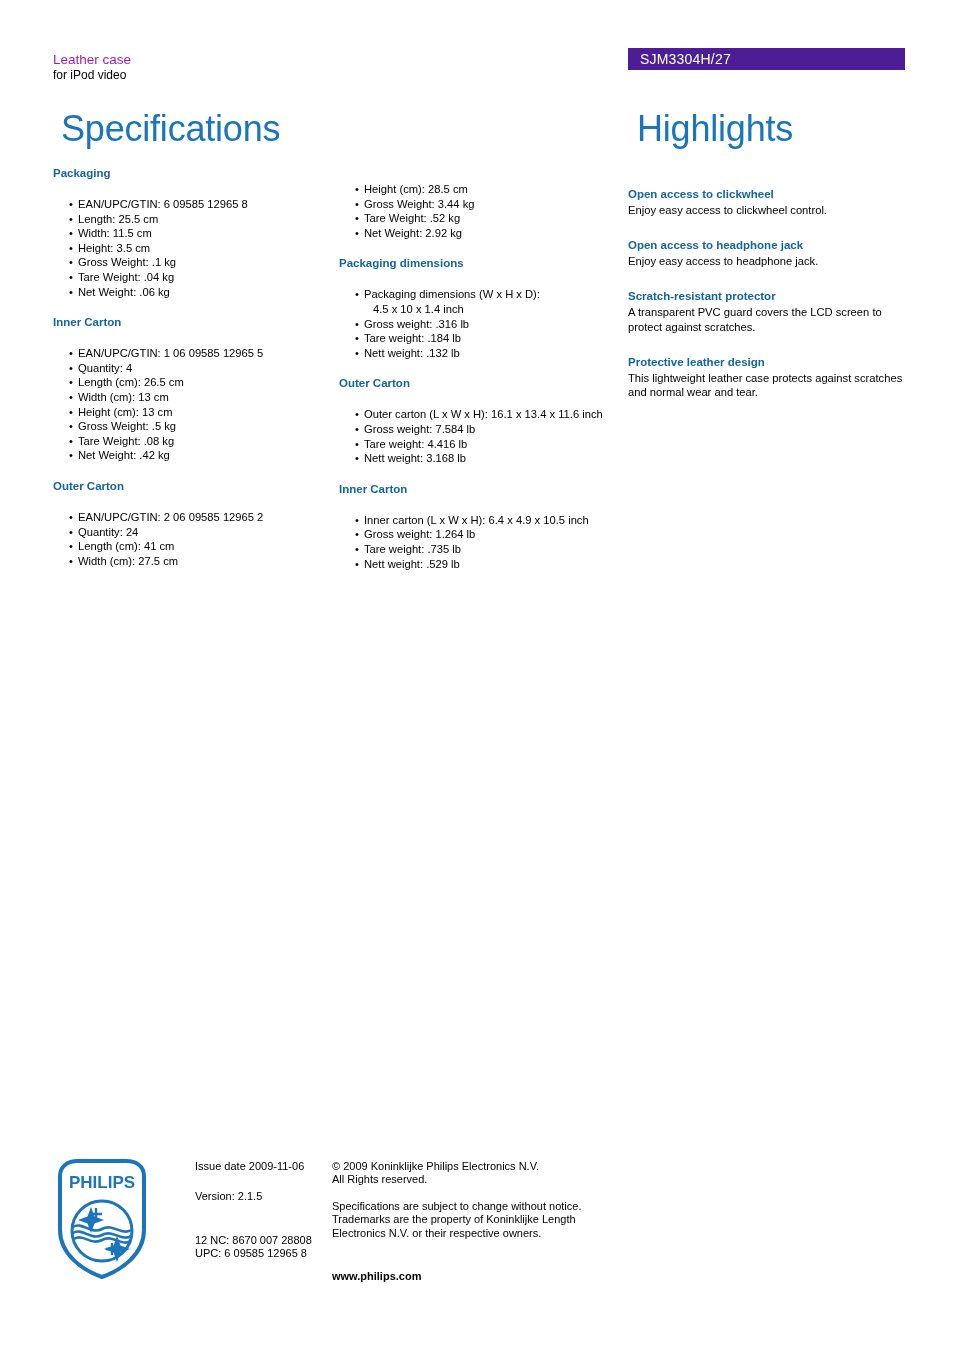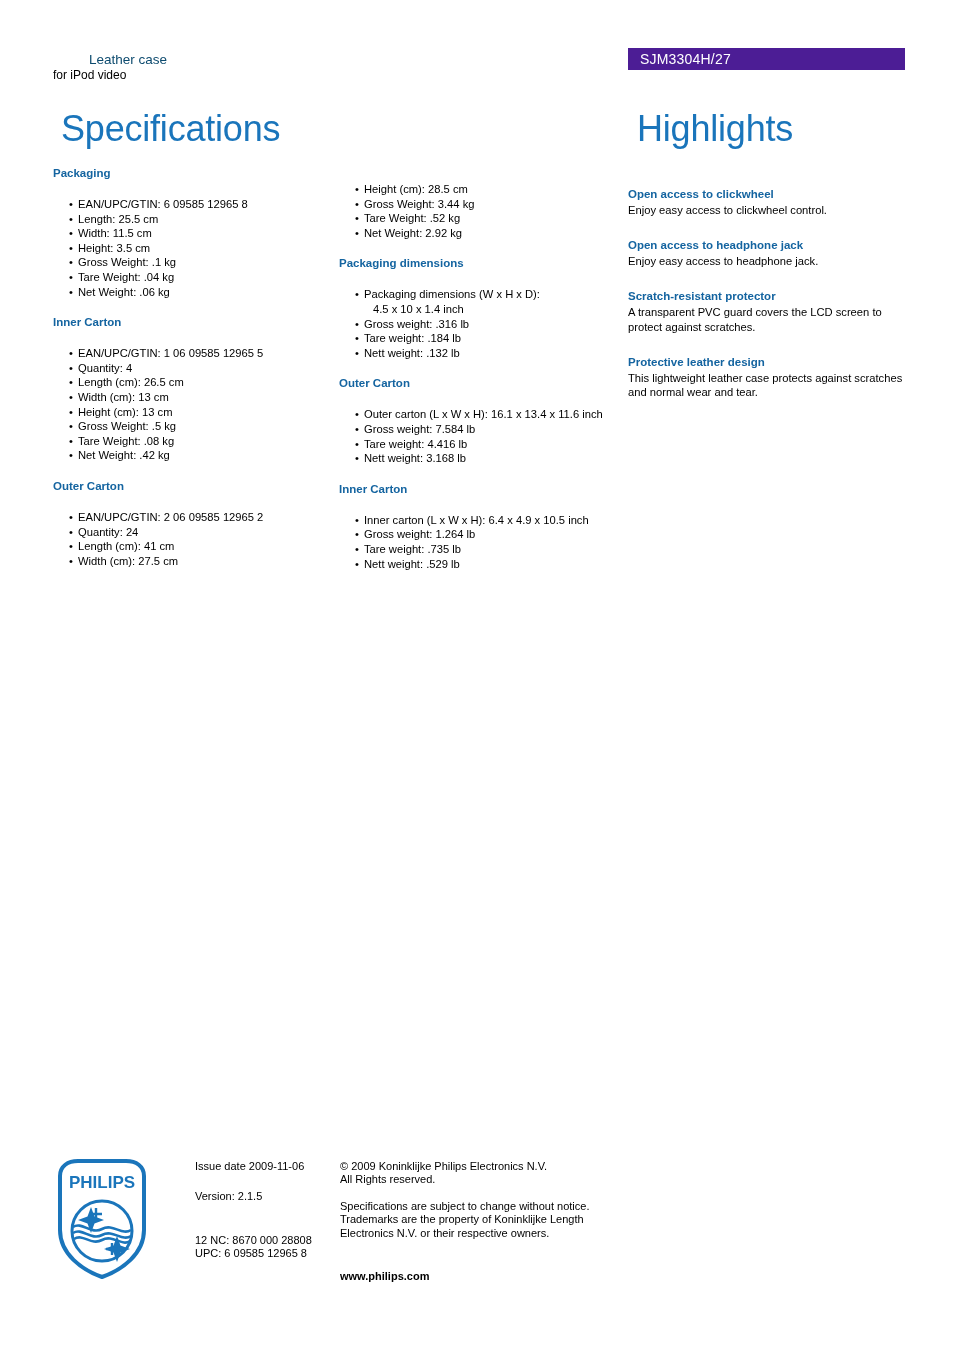--- a/index.html
+++ b/index.html
@@ -25,22 +25,21 @@
   
   .hdr-left {
     position: absolute;
     left: 53px;
     top: 52px;
     width: 520px;
   }
   .product-title {
     font-size: 13.5px;
     line-height: 16px;
-    color: #0c4a6e;
-    margin-left: 36px;
+    color: #a21caf;
   }
   .product-subtitle {
     font-size: 12px;
     line-height: 15px;
     color: #000;
   }
 
   .model-bar {
     position: absolute;
     left: 628px;
@@ -138,21 +137,21 @@
     height: 122px;
   }
   .footer-col-1 {
     position: absolute;
     left: 195px;
     top: 10px;
     width: 130px;
   }
   .footer-col-2 {
     position: absolute;
-    left: 340px;
+    left: 332px;
     top: 10px;
     width: 270px;
   }
   .f-line {
     font-size: 11px;
     line-height: 13.4px;
     color: #000;
   }
   .f-gap { height: 17px; }
   .f-gap-sm { height: 13px; }
@@ -292,21 +291,21 @@
           <path d="M56 85 L56 97 M50 91 L62 91"></path>
         </g>
       </svg>
     </div>
 
     <div class="footer-col-1">
       <div class="f-line">Issue date 2009-11-06</div>
       <div class="f-gap"></div>
       <div class="f-line">Version: 2.1.5</div>
       <div class="f-gap-lg"></div>
-      <div class="f-line">12 NC: 8670 000 28808</div>
+      <div class="f-line">12 NC: 8670 007 28808</div>
       <div class="f-line">UPC: 6 09585 12965 8</div>
     </div>
 
     <div class="footer-col-2">
       <div class="f-line">© 2009 Koninklijke Philips Electronics N.V.</div>
       <div class="f-line">All Rights reserved.</div>
       <div class="f-gap-sm"></div>
       <div class="f-line">Specifications are subject to change without notice.</div>
       <div class="f-line">Trademarks are the property of Koninklijke Length</div>
       <div class="f-line">Electronics N.V. or their respective owners.</div>

